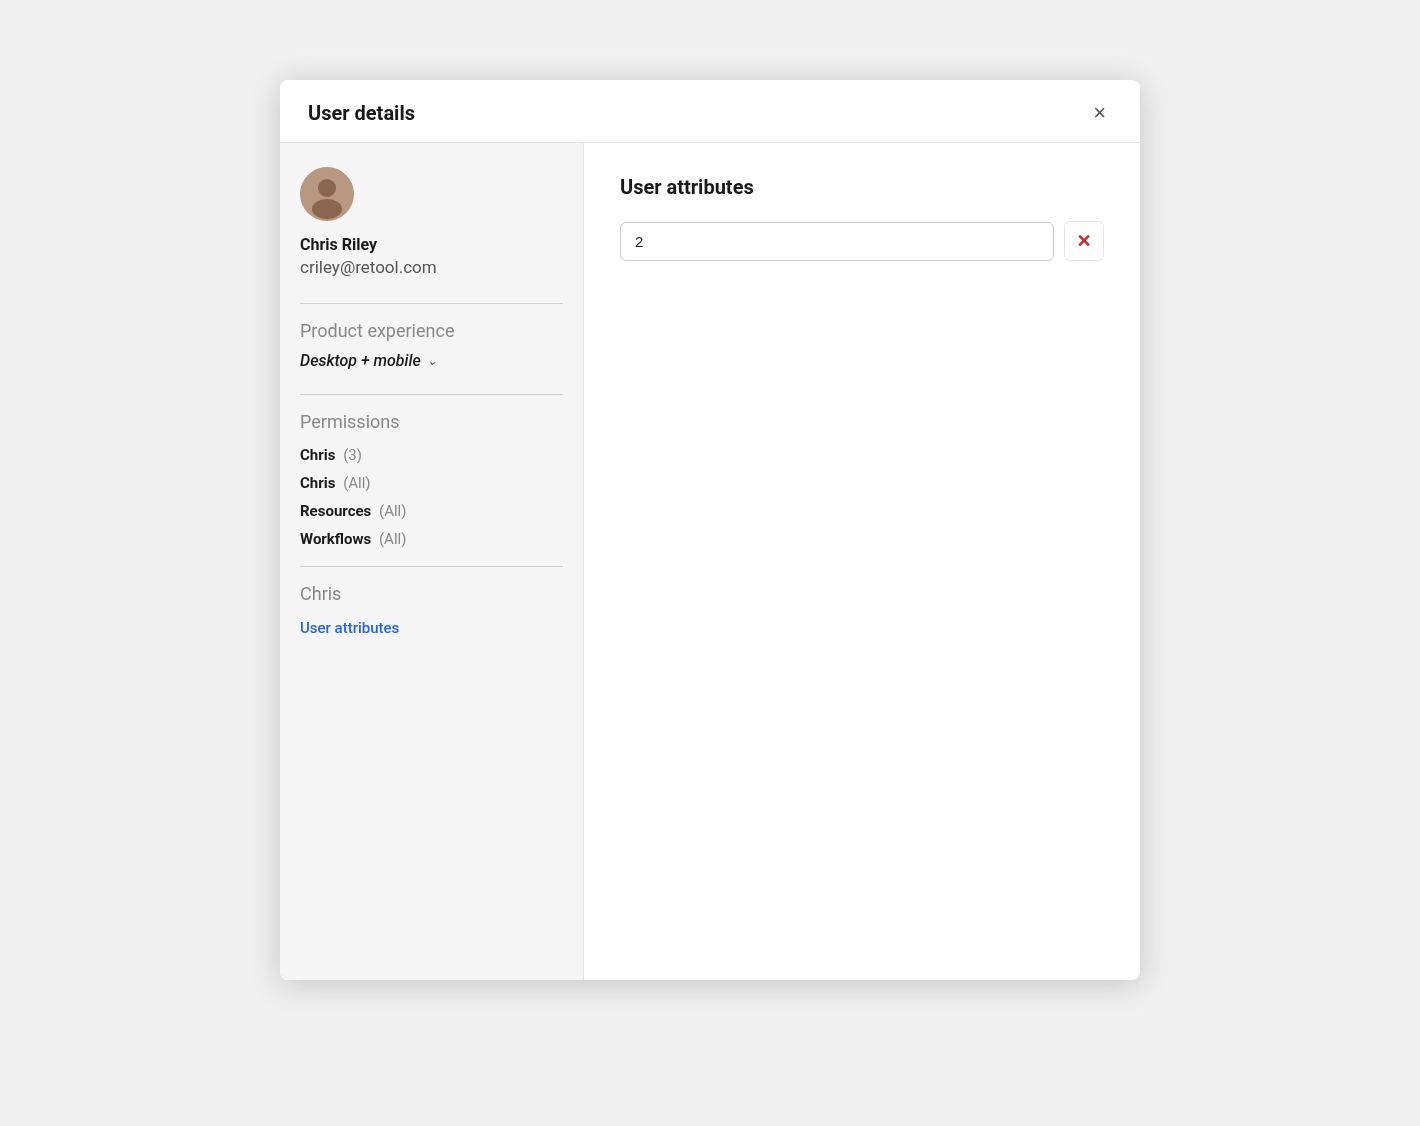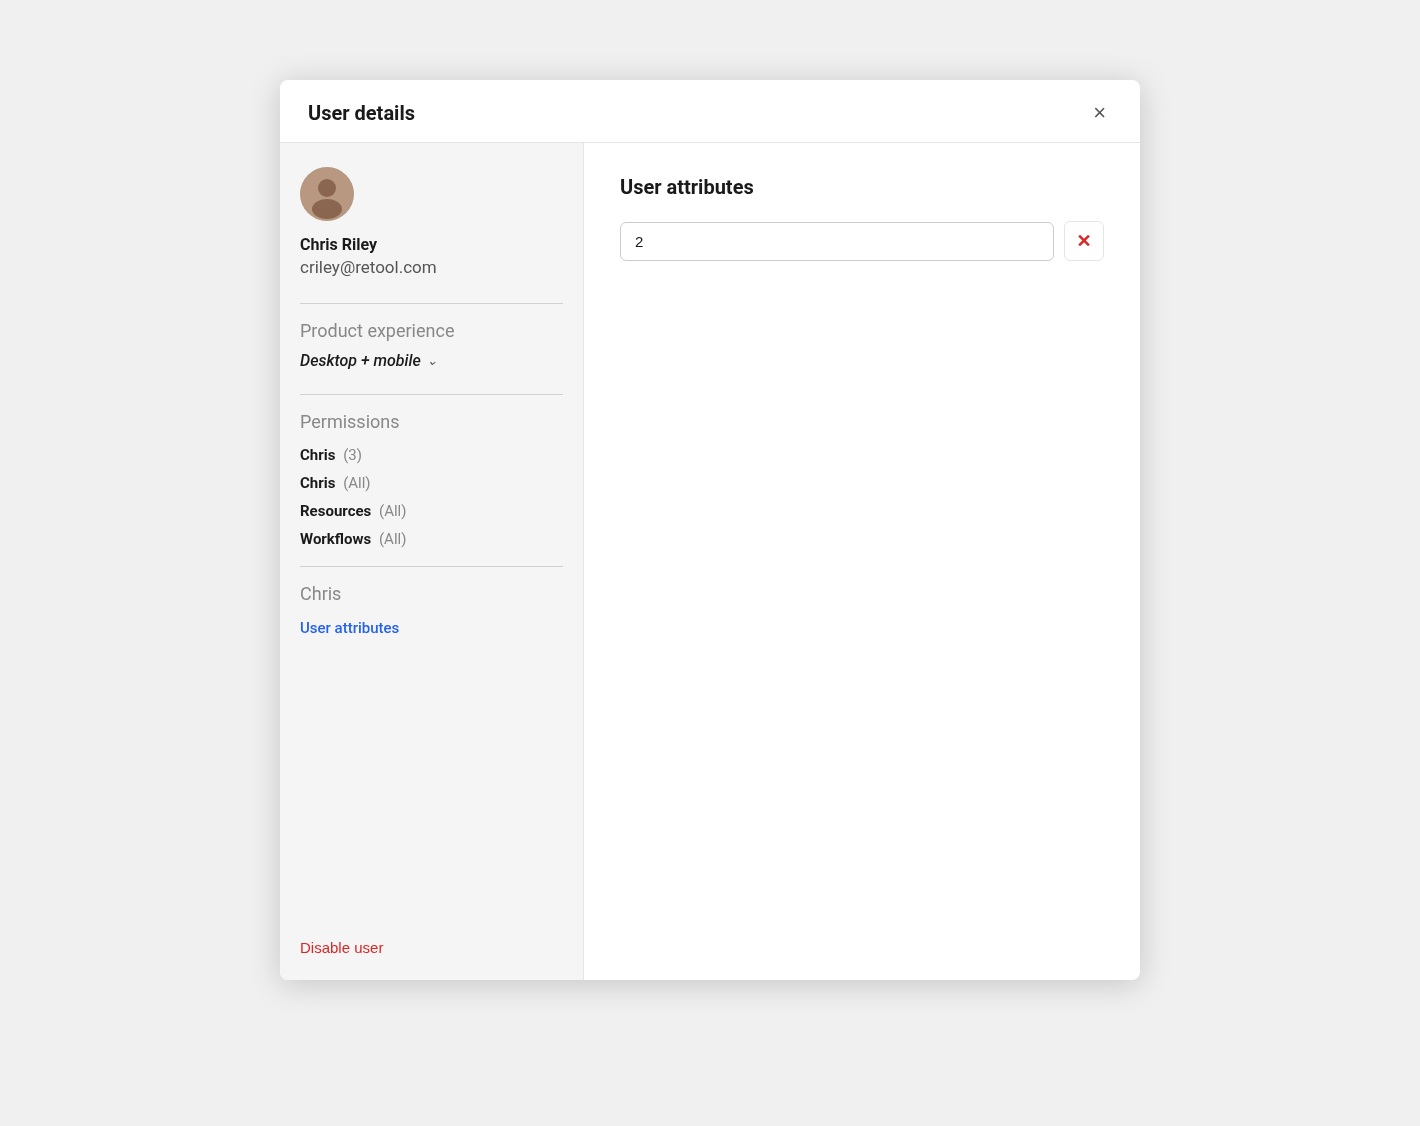--- a/index.html
+++ b/index.html
@@ -270,21 +270,20 @@
 
         <hr class="divider" style="margin-top:8px;">
 
         <div class="section-label">Chris</div>
         <div class="data-section">
           <a class="data-link" href="#">User attributes</a>
         </div>
 
         <div class="spacer"></div>
 
-        <button class="disable-btn">Disable user</button>
       </div>
 
       <div class="main-content">
         <div class="content-title">User attributes</div>
 
         <div class="attr-row">
           <input class="attr-input" type="text" value="2" style="">
           <button class="delete-btn" aria-label="Delete attribute">
             <span>✕</span>
           </button>

